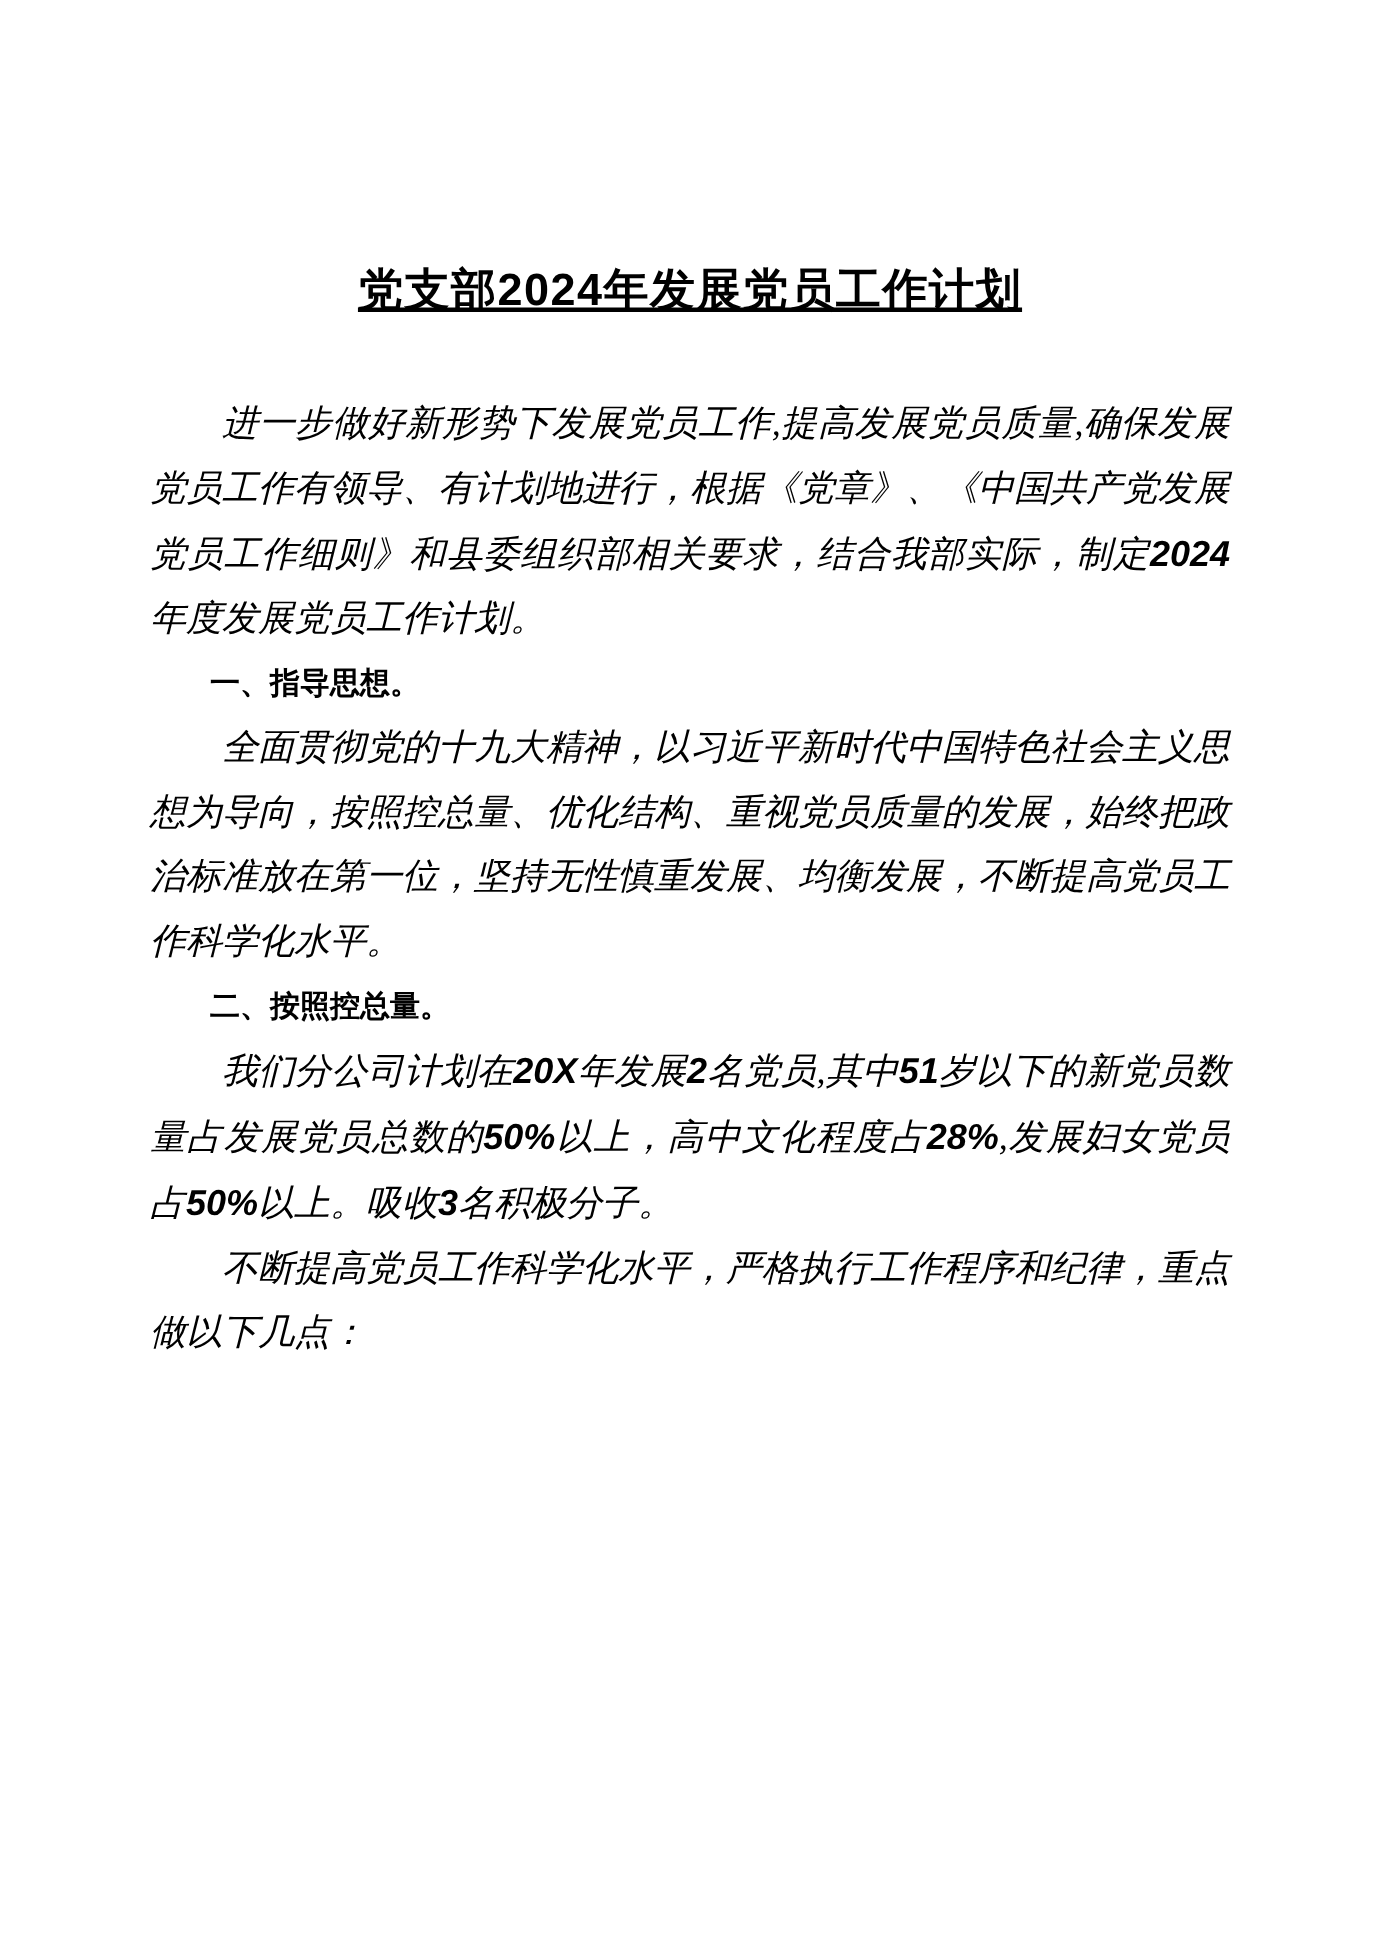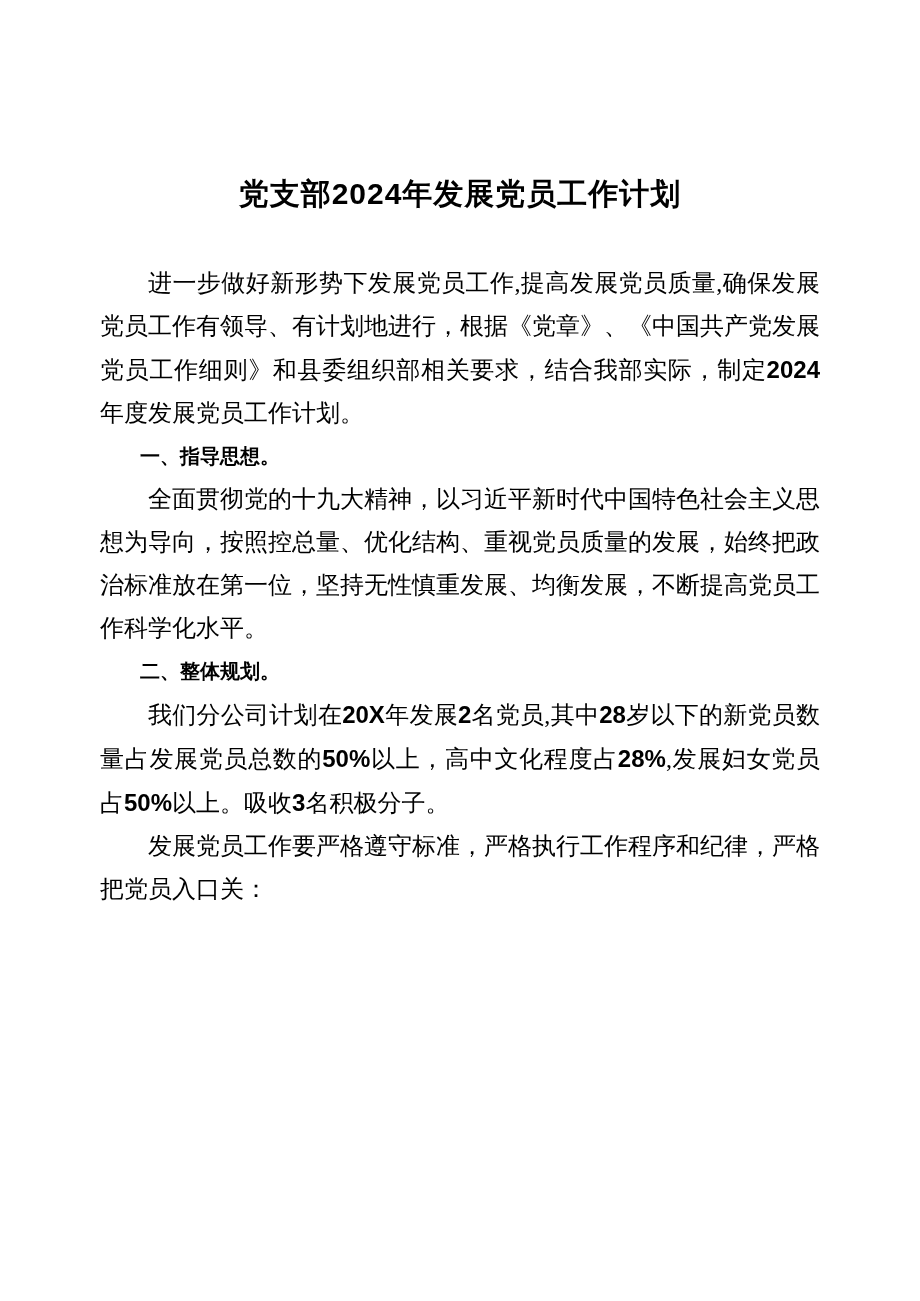--- a/index.html
+++ b/index.html
@@ -19,29 +19,31 @@
     overflow: hidden;
   }
   .doc-title {
     font-family: "Liberation Sans", "DejaVu Sans", sans-serif;
     font-weight: 700;
     font-size: 30px;
     line-height: 44px;
     text-align: center;
     margin: 172px 0 46px 0;
     letter-spacing: 1px;
+    text-decoration: underline;
   }
   .body-para {
     font-family: "Liberation Serif", "DejaVu Serif", serif;
     font-size: 24px;
     line-height: 43px;
     text-align: justify;
     text-indent: 2em;
     margin: 0;
     word-break: break-all;
+    font-style: italic;
   }
   .section-heading {
     font-family: "Liberation Sans", "DejaVu Sans", sans-serif;
     font-weight: 700;
     font-size: 20px;
     line-height: 43px;
     margin: 0;
     text-indent: 2em;
   }
   .body-para b {
@@ -55,21 +57,21 @@
 <div class="page">
 
   <h1 class="doc-title">党支部2024年发展党员工作计划</h1>
 
   <p class="body-para num-bold">进一步做好新形势下发展党员工作,提高发展党员质量,确保发展党员工作有领导、有计划地进行，根据《党章》、《中国共产党发展党员工作细则》和县委组织部相关要求，结合我部实际，制定<b>2024</b>年度发展党员工作计划。</p>
 
   <h2 class="section-heading">一、指导思想。</h2>
 
   <p class="body-para num-bold">全面贯彻党的十九大精神，以习近平新时代中国特色社会主义思想为导向，按照控总量、优化结构、重视党员质量的发展，始终把政治标准放在第一位，坚持无性慎重发展、均衡发展，不断提高党员工作科学化水平。</p>
 
-  <h2 class="section-heading">二、整体规划。</h2>
+  <h2 class="section-heading">二、按照控总量。</h2>
 
-  <p class="body-para num-bold">我们分公司计划在<b>20X</b>年发展<b>2</b>名党员,其中<b>28</b>岁以下的新党员数量占发展党员总数的<b>50%</b>以上，高中文化程度占<b>28%</b>,发展妇女党员占<b>50%</b>以上。吸收<b>3</b>名积极分子。</p>
+  <p class="body-para num-bold">我们分公司计划在<b>20X</b>年发展<b>2</b>名党员,其中<b>51</b>岁以下的新党员数量占发展党员总数的<b>50%</b>以上，高中文化程度占<b>28%</b>,发展妇女党员占<b>50%</b>以上。吸收<b>3</b>名积极分子。</p>
 
 
-  <p class="body-para num-bold">发展党员工作要严格遵守标准，严格执行工作程序和纪律，严格把党员入口关：</p>
+  <p class="body-para num-bold">不断提高党员工作科学化水平，严格执行工作程序和纪律，重点做以下几点：</p>
 
 
 </div>
 
 </body></html>

